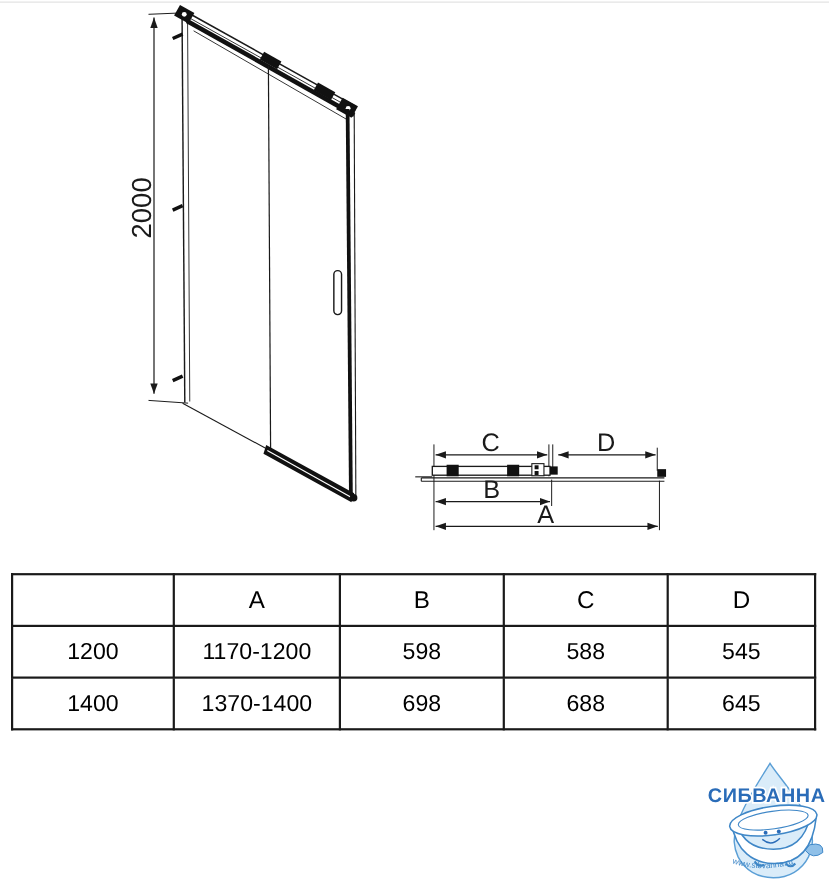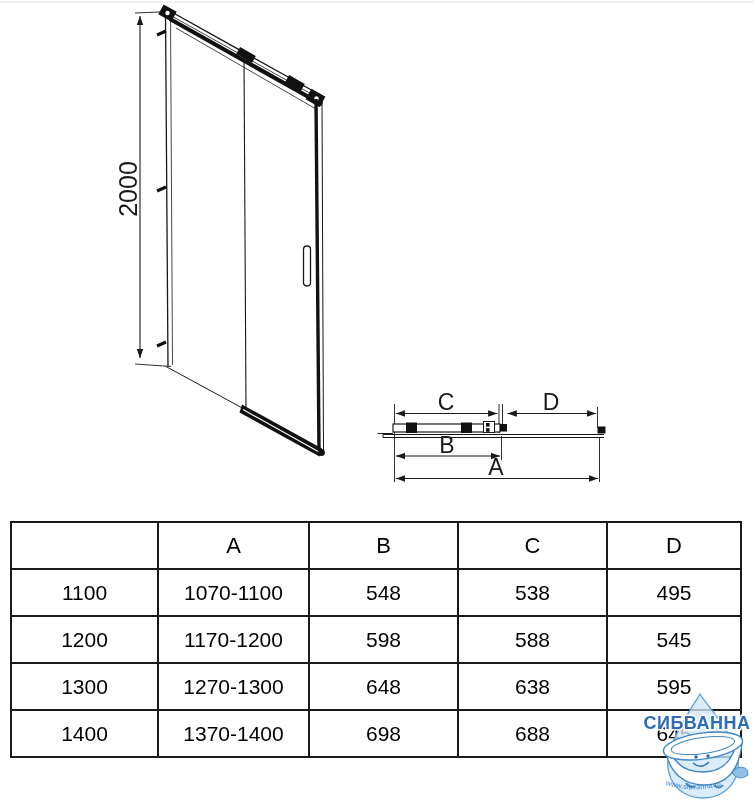--- a/index.html
+++ b/index.html
@@ -138,39 +138,25 @@
     </colgroup>
     <tbody>
       <tr>
         <th></th>
         <th>A</th>
         <th>B</th>
         <th>C</th>
         <th>D</th>
       </tr>
       <tr>
-        <td>1100</td>
-        <td>1070-1100</td>
-        <td>548</td>
-        <td>538</td>
-        <td>495</td>
-      </tr>
-      <tr>
         <td>1200</td>
         <td>1170-1200</td>
         <td>598</td>
         <td>588</td>
         <td>545</td>
-      </tr>
-      <tr>
-        <td>1300</td>
-        <td>1270-1300</td>
-        <td>648</td>
-        <td>638</td>
-        <td>595</td>
       </tr>
       <tr>
         <td>1400</td>
         <td>1370-1400</td>
         <td>698</td>
         <td>688</td>
         <td>645</td>
       </tr>
     </tbody>
   </table>

